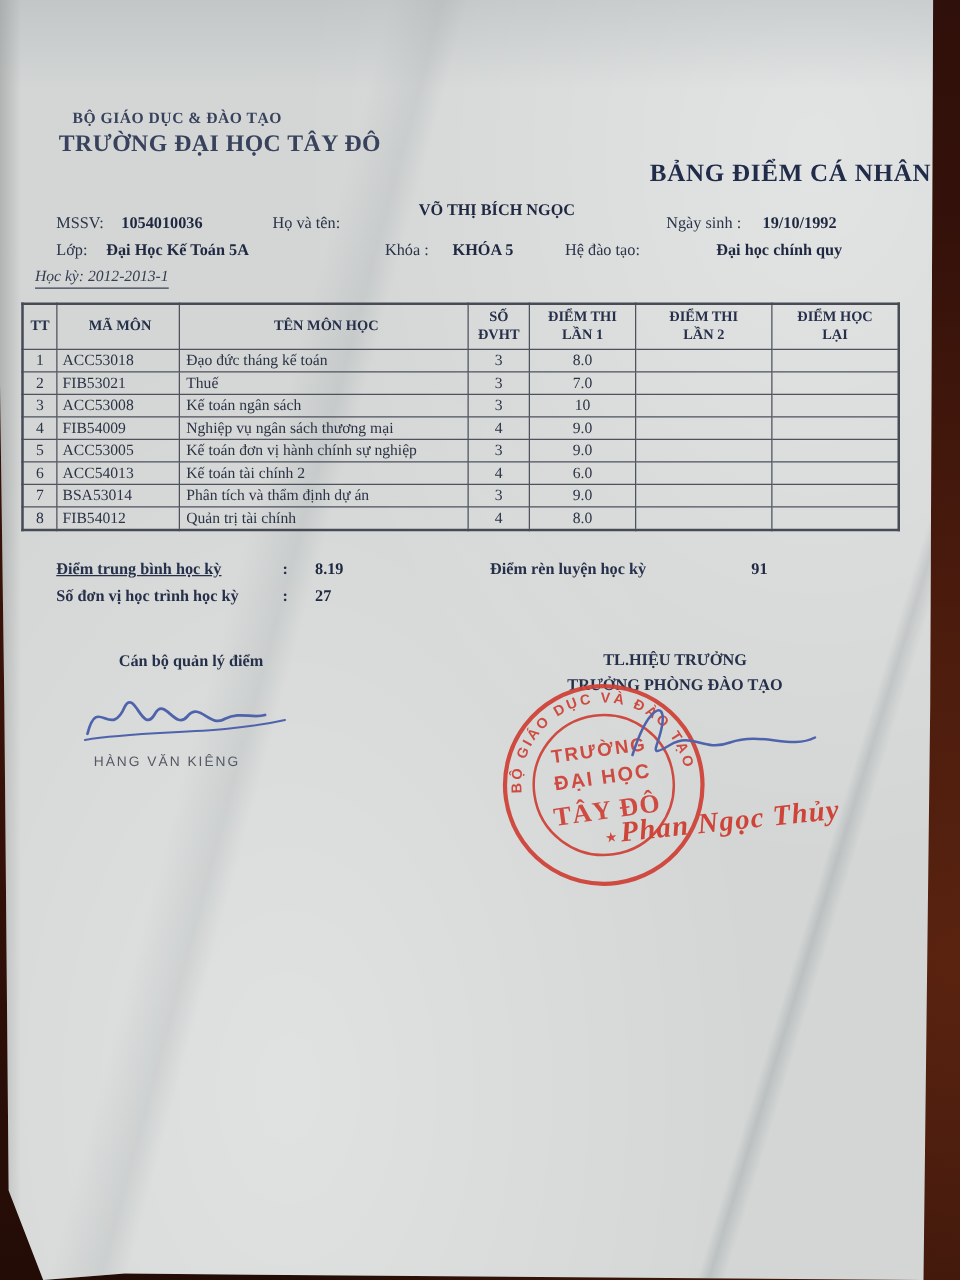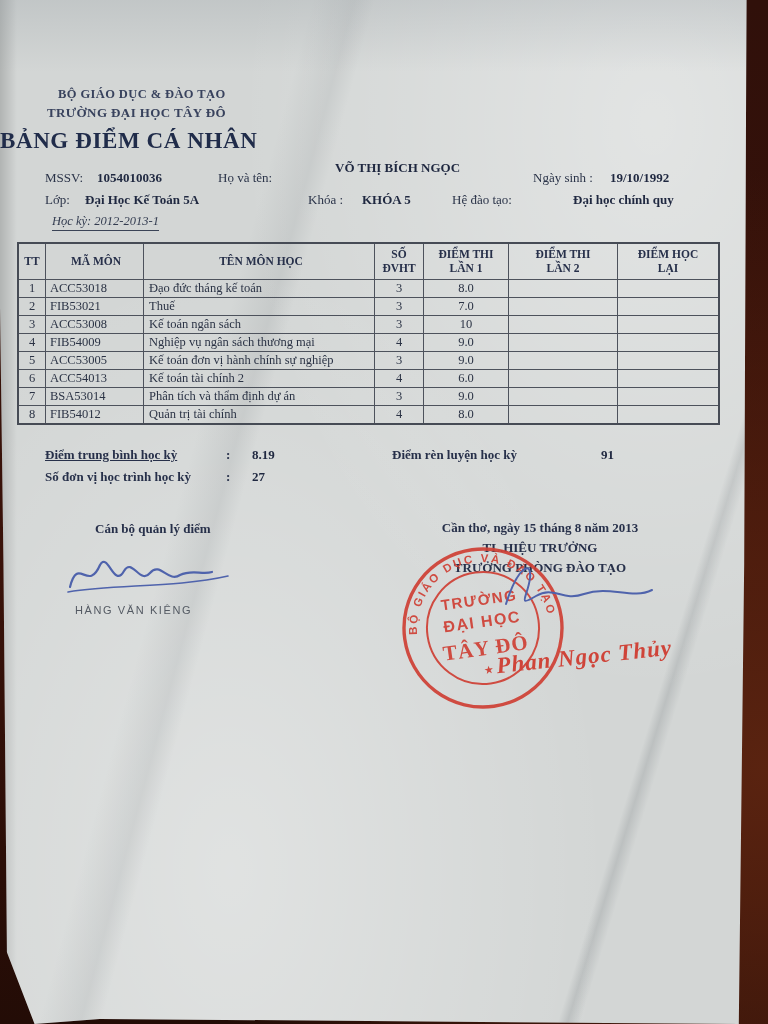--- a/index.html
+++ b/index.html
@@ -21,21 +21,21 @@
       linear-gradient(90deg, rgba(0,0,0,.16) 0%, rgba(0,0,0,0) 2.2%),
       linear-gradient(270deg, rgba(0,0,0,.14) 0%, rgba(0,0,0,0) 2.2%),
       #d3d6d5;
     clip-path:polygon(0% 0%, 97.2% 0%, 96.9% 55%, 96.2% 100%, 13% 99.5%, 4.5% 100%, 0.9% 93%, 0.45% 55%, 0% 30%);
     color:#252e44;
   }
   .abs{position:absolute;}
   .lbl{font-weight:normal;font-size:13px;color:#2b3449;}
   .val{font-weight:bold;font-size:13px;color:#1f2840;}
   .ministry{font-weight:bold;font-size:12.5px;letter-spacing:.4px;color:#38425d;}
-  .doc-title{font-weight:bold;font-size:23px;letter-spacing:.6px;color:#202c4a;text-align:left;}
+  .doc-title{font-weight:bold;font-size:20px;letter-spacing:.6px;color:#202c4a;text-align:right;}
   .semester{font-style:italic;font-size:12.5px;color:#333c50;border-bottom:1px solid #3a4356;padding-bottom:1px;}
   table.grades{border-collapse:collapse;table-layout:fixed;width:672px;background:transparent;}
   table.grades th, table.grades td{border:1px solid #4d525c;}
   table.grades{border:2px solid #464b55;}
   th{font-size:11.5px;font-weight:bold;color:#27304a;padding:3px 1px;line-height:1.25;}
   th span{display:block;text-align:center;}
   td{height:17px;font-size:12.5px;color:#2b3345;padding:0 2px;line-height:1.05;}
   .c-tt{text-align:center;width:24px;}
   .c-code{width:92px;padding-left:4px;}
   .c-name{width:224px;padding-left:5px;}
@@ -51,38 +51,38 @@
   .stamp-wrap{transform:rotate(-8deg);opacity:.93;}
   .red-sig{font-style:italic;font-weight:bold;font-size:23px;color:#cf4439;transform:rotate(-6deg);letter-spacing:1px;white-space:nowrap;}
 </style>
 </head>
 <body>
 
 <div id="photo">
   <div id="paper">
 
     <div class="abs ministry" style="left:58px;top:87px;">BỘ GIÁO DỤC &amp; ĐÀO TẠO</div>
-    <div class="abs ministry" style="left:47px;top:105px;font-size:13px;">TRƯỜNG ĐẠI HỌC TÂY ĐÔ</div>
+    <div class="abs ministry" style="left:47px;top:105px;font-size:19px;">TRƯỜNG ĐẠI HỌC TÂY ĐÔ</div>
     <div class="abs doc-title" style="left:0;top:128px;width:745px;">BẢNG ĐIỂM CÁ NHÂN</div>
 
     <div class="abs lbl" style="left:45px;top:170px;">MSSV:</div>
     <div class="abs val" style="left:97px;top:170px;">1054010036</div>
     <div class="abs lbl" style="left:218px;top:170px;">Họ và tên:</div>
     <div class="abs val" style="left:287px;top:160px;margin-left:48px;">VÕ THỊ BÍCH NGỌC</div>
     <div class="abs lbl" style="left:533px;top:170px;">Ngày sinh :</div>
     <div class="abs val" style="left:610px;top:170px;">19/10/1992</div>
 
     <div class="abs lbl" style="left:45px;top:192px;">Lớp:</div>
     <div class="abs val" style="left:85px;top:192px;">Đại Học Kế Toán 5A</div>
     <div class="abs lbl" style="left:308px;top:192px;">Khóa :</div>
     <div class="abs val" style="left:362px;top:192px;">KHÓA 5</div>
     <div class="abs lbl" style="left:452px;top:192px;">Hệ đào tạo:</div>
     <div class="abs val" style="left:573px;top:192px;">Đại học chính quy</div>
 
-    <div class="abs semester" style="left:28px;top:214px;margin-left:24px;">Học kỳ: 2012-2013-1</div>
+    <div class="abs semester" style="left:28px;top:214px;">Học kỳ: 2012-2013-1</div>
 
     <table class="grades abs" style="left:17px;top:242px;">
       <thead>
         <tr>
           <th class="c-tt">
               <span>TT</span>
             </th>
           <th class="c-code">
               <span>MÃ MÔN</span>
             </th>
@@ -188,21 +188,20 @@
     <div class="abs sum-val" style="left:252px;top:447px;">8.19</div>
     <div class="abs sum-lbl" style="left:392px;top:447px;">Điểm rèn luyện học kỳ</div>
     <div class="abs sum-val" style="left:601px;top:447px;">91</div>
     <div class="abs sum-lbl" style="left:45px;top:469px;">Số đơn vị học trình học kỳ</div>
     <div class="abs sum-lbl" style="left:226px;top:469px;">:</div>
     <div class="abs sum-val" style="left:252px;top:469px;">27</div>
 
     <div class="abs sign-title" style="left:95px;top:521px;">Cán bộ quản lý điểm</div>
 
     <div class="abs right-sign" style="left:415px;top:518px;">
-      <div class="sign-title">Cần thơ, ngày 15 tháng 8 năm 2013</div>
       <div class="sign-title">TL.HIỆU TRƯỞNG</div>
       <div class="sign-title">TRƯỞNG PHÒNG ĐÀO TẠO</div>
     </div>
 
     <svg class="abs" style="left:60px;top:545px;" width="200" height="55" viewBox="0 0 200 55">
       <path d="M10 42 C18 10, 28 48, 40 20 C48 6, 54 44, 64 26 C72 12, 80 40, 90 28 C100 16, 108 38, 120 30 C132 24, 142 30, 152 27" stroke="#4f63ac" stroke-width="2.2" fill="none" stroke-linecap="round"></path>
       <path d="M8 47 C55 39, 115 43, 168 31" stroke="#4f63ac" stroke-width="1.6" fill="none" stroke-linecap="round"></path>
     </svg>
     <div class="abs printed-name" style="left:75px;top:604px;">HÀNG VĂN KIÊNG</div>
 

